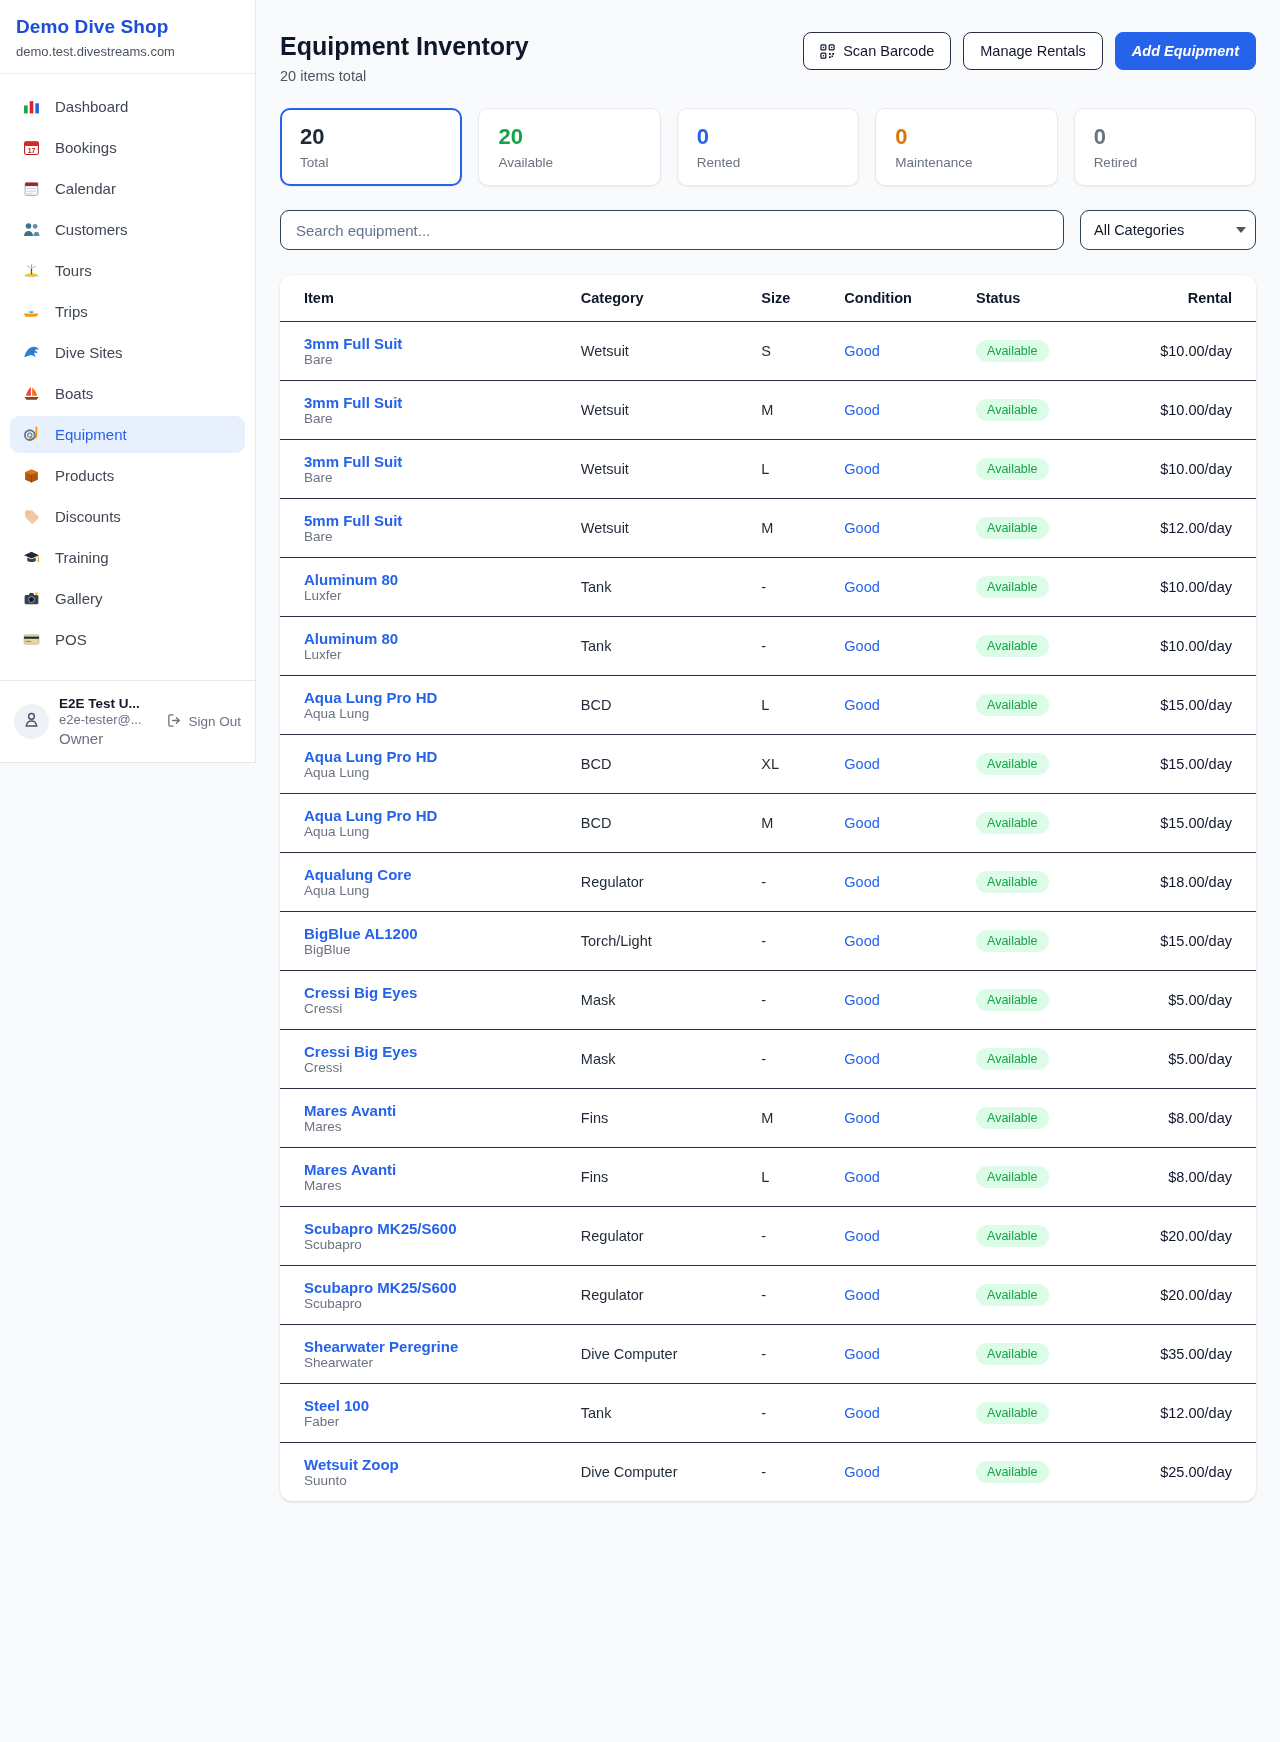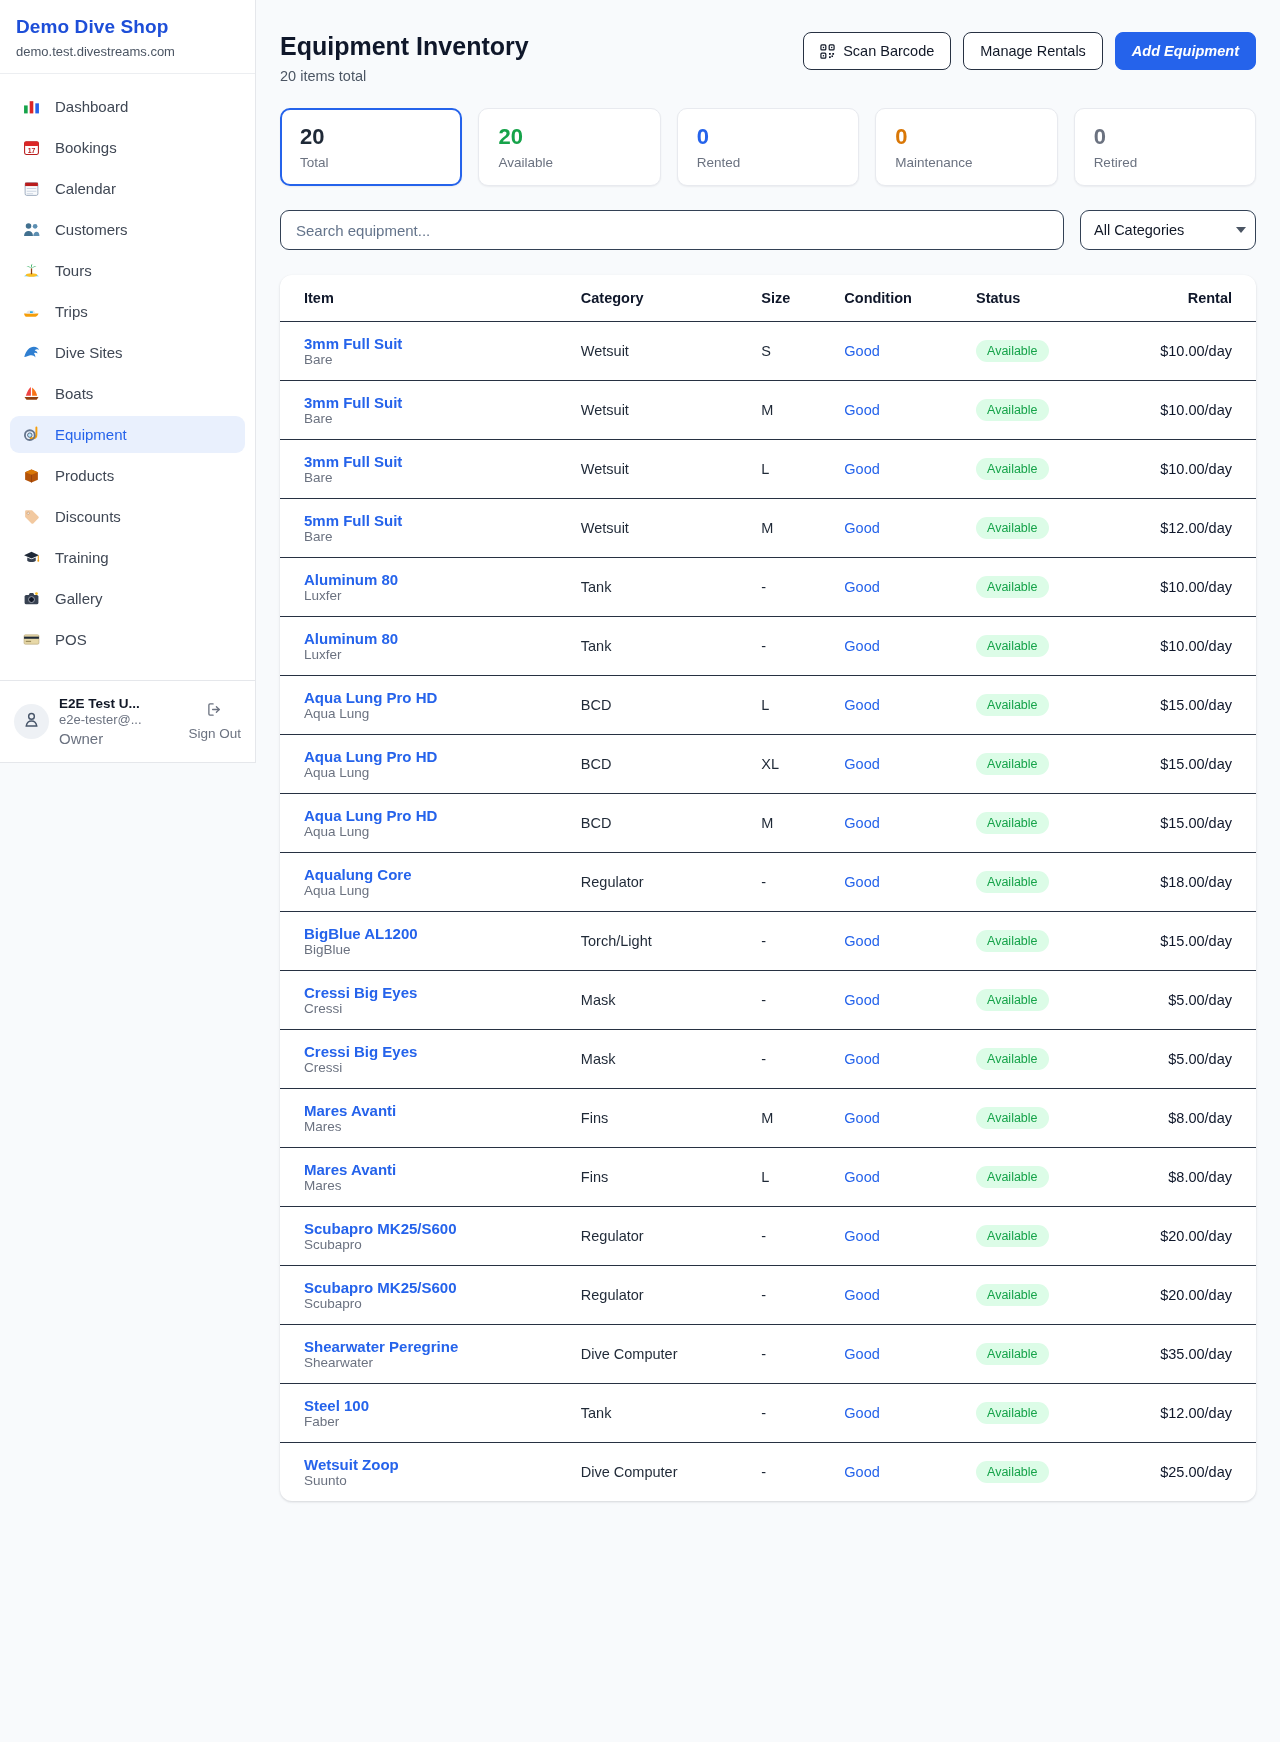--- a/index.html
+++ b/index.html
@@ -34,21 +34,21 @@
   }
   .avatar {
     width: 35px; height: 35px; border-radius: 50%; background: #eef1f5;
     display: flex; align-items: center; justify-content: center; flex: 0 0 35px;
   }
   .avatar svg { width: 19px; height: 19px; }
   .user-info { flex: 1; min-width: 0; }
   .user-name { font-size: 13.5px; font-weight: bold; color: #111827; }
   .user-email { font-size: 13px; color: #6b7280; margin-top: 1px; }
   .user-role { font-size: 15px; color: #6b7280; margin-top: 3px; }
-  .signout { display: flex; align-items: center; gap: 6px; color: #6b7280; font-size: 13.5px; cursor: pointer; white-space: nowrap; flex-direction: column; }
+  .signout { display: flex; align-items: center; gap: 6px; color: #6b7280; font-size: 13.5px; cursor: pointer; white-space: nowrap; }
   .signout svg { width: 15px; height: 15px; }
 
   
   .main { flex: 1; padding: 32px 24px 24px; min-width: 0; }
   .header-row { display: flex; justify-content: space-between; align-items: flex-start; margin-bottom: 24px; }
   .page-title { font-size: 25px; font-weight: bold; color: #0f172a; }
   .page-subtitle { font-size: 14.5px; color: #4b5563; margin-top: 7px; }
   .header-actions { display: flex; gap: 12px; align-items: center; }
   .btn {
     height: 38px; padding: 0 16px; border-radius: 8px; font-size: 14.5px;

